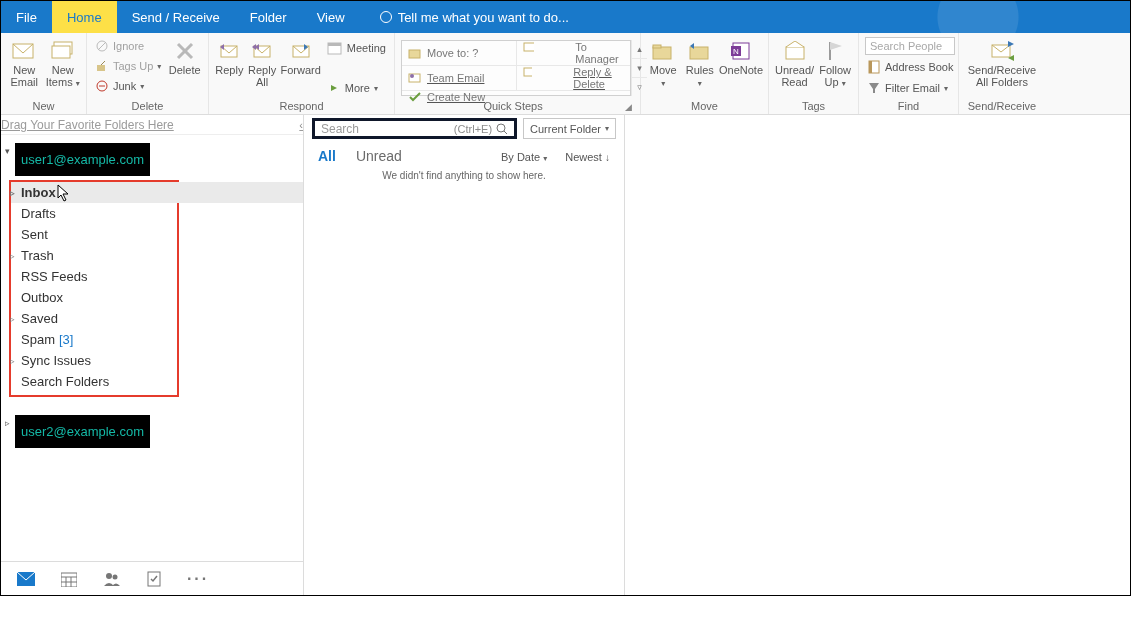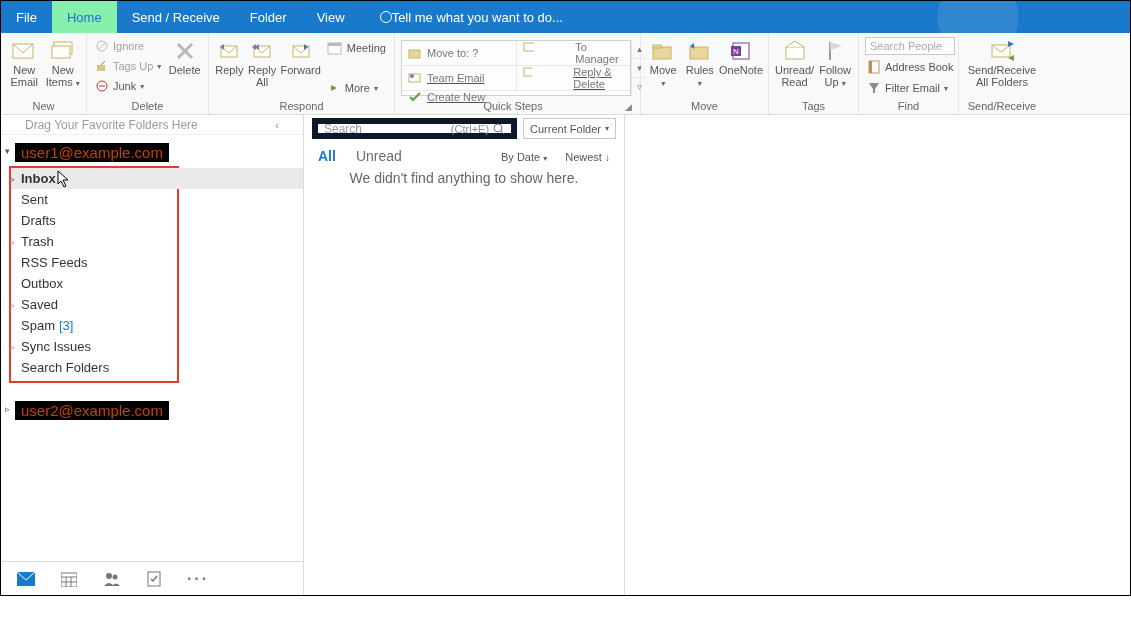--- a/index.html
+++ b/index.html
@@ -3,22 +3,22 @@
 <meta charset="utf-8">
 <style>
   * { box-sizing: border-box; margin: 0; padding: 0; font-family: "Segoe UI", Tahoma, sans-serif; }
   html, body { width: 1131px; height: 636px; background: #fff; overflow: hidden; }
   .app { width: 1131px; height: 596px; border: 1px solid #000; display: flex; flex-direction: column; }
 
   
   .tabs { background: #1979ca; height: 32px; display: flex; align-items: stretch; color: #fff; font-size: 13px; position: relative; }
   .tab { padding: 0 15px; display: flex; align-items: center; cursor: pointer; }
   .tab.file { background: #1979ca; }
-  .tab.active { background: #86efac; color: #1979ca; }
-  .tellme { display: flex; align-items: center; padding-left: 20px; }
+  .tab.active { background: #fde047; color: #1979ca; }
+  .tellme { display: flex; align-items: center; gap: 6px; padding-left: 20px; }
   .bulb { width: 12px; height: 12px; border: 1.5px solid #fff; border-radius: 50%; display:inline-block; position:relative; }
   
   .tabs::after { content:""; position:absolute; right:0; top:0; bottom:0; width:380px; opacity:.1; background: radial-gradient(circle at 60% 50%, #fff 0 40px, transparent 41px); }
 
   
   .ribbon { height: 82px; background: #f9f9f9; border-bottom: 1px solid #dcdcdc; display: flex; font-size: 12px; color:#555; }
   .group { display:flex; flex-direction:column; justify-content:space-between; border-right:1px solid #e6e6e6; padding:4px 6px 2px 6px; }
   .group-body { display:flex; gap:4px; flex:1; align-items:flex-start; }
   .group-label { text-align:center; font-size:11px; color:#666; padding-top:1px; }
   .bigbtn { display:flex; flex-direction:column; align-items:center; justify-content:flex-start; width:46px; gap:2px; cursor:pointer; padding-top:2px; }
@@ -39,44 +39,44 @@
   .qs-side { width:16px; display:flex; flex-direction:column; border-left:1px solid #e8e8e8; }
   .qs-side div { flex:1; display:flex; align-items:center; justify-content:center; font-size:9px; color:#777; cursor:pointer; }
   .qs-side div + div { border-top:1px solid #e8e8e8; }
   .dialog-launcher { font-size:9px; color:#888; align-self:flex-end; padding-right:2px; cursor:pointer; }
 
   .search-people { border:1px solid #c8c8c8; background:#fff; font-size:11px; color:#a8a8a8; width:90px; height:18px; padding:1px 4px; display:flex; align-items:center; }
 
   
   .body { flex:1; display:flex; min-height:0; }
   .nav { width:303px; border-right:1px solid #dcdcdc; display:flex; flex-direction:column; font-size:13px; color:#333; background:#fff; position:relative; }
-  .fav { height:20px; display:flex; align-items:center; justify-content:space-between; padding:0 24px; color:#9b9b9b; font-size:12px; border-bottom:1px solid #eee; }
+  .fav { height:20px; display:flex; align-items:center; justify-content:space-between; padding:0 0; color:#9b9b9b; font-size:12px; border-bottom:1px solid #eee;text-decoration:underline; }
   .fav .chev { font-size:11px; color:#8a8a8a; cursor:pointer; }
   .nav-scroll { flex:1; overflow:hidden; padding-top:4px; }
-  .acct { display:inline-block; background:#000; color:#c2410c; font-size:15px; padding:1px 6px; margin:4px 0 4px 14px; }
+  .acct { display:inline-block; background:#000; color:#14b8a6; font-size:13px; padding:9px 6px; margin:4px 0 4px 14px; }
   .acct-caret { position:absolute; left:4px; color:#555; font-size:9px; }
   .highlight-box { border:2px solid #e53b2c; margin:0 0 12px 8px; width:170px; padding-bottom:3px; }
   .folder { padding:3px 0 3px 10px; cursor:pointer; display:flex; align-items:center; gap:4px; position:relative; }
   .folder .fold-caret { position:absolute; left:-1px; font-size:9px; color:#777; }
   .folder.selected { background:#eaeaea; font-weight:bold; }
   .folder.selected::after { content:""; position:absolute; right:-127px; top:0; bottom:0; width:127px; background:#eaeaea; }
   .spamcount { color:#1979ca; }
 
   .navbar { height:34px; border-top:1px solid #dcdcdc; display:flex; align-items:center; gap:26px; padding-left:16px; color:#666; font-size:16px; }
 
   .list { flex:1; border-right:none; display:flex; flex-direction:column; }
   .searchbar { height:27px; display:flex; align-items:center; gap:6px; padding:3px 8px 3px 8px; }
-  .searchbox { flex:1; border:6px solid #0f172a; height:21px; display:flex; align-items:center; padding:0 6px; font-size:12px; color:#9b9b9b; justify-content:space-between; max-width:210px; }
+  .searchbox { flex:1; border:3px solid #0f172a; height:21px; display:flex; align-items:center; padding:0 6px; font-size:12px; color:#9b9b9b; justify-content:space-between; max-width:210px; }
   .searchbox .hint { color:#8c8c8c; font-size:11px; }
   .scope { border:1px solid #c7c7c7; height:21px; padding:8px 6px; font-size:11px; display:flex; align-items:center; gap:4px; color:#555; cursor:pointer; }
   .filters { display:flex; align-items:baseline; gap:20px; padding:6px 14px 2px 14px; font-size:14px; }
   .filters .all { color:#1979ca; font-weight:600; }
   .filters .unread { color:#6b6b6b; }
   .filters .right { margin-left:auto; display:flex; gap:18px; font-size:11px; color:#555; }
-  .empty { text-align:center; font-size:14px; color:#666; padding-top:4px; }
+  .empty { text-align:center; font-size:10px; color:#666; padding-top:4px; }
 
   .reading { width:505px; background:#fff; }
 
   
   svg { display:block; }
   .cursor-arrow { position:absolute; width:14px; height:18px; pointer-events:none; }
 </style>
 </head>
 <body>
 
@@ -392,24 +392,24 @@
         <div class="highlight-box">
           <div class="folder selected" style="position:relative">
             <span class="fold-caret">▹</span>
             <span>Inbox</span>
 
             <svg class="cursor-arrow" style="left:46px; top:2px" viewBox="0 0 14 18">
                 <path d="M1 1 L1 14 L4 11 L7 17 L9 16 L6 10 L11 10 Z" fill="#fff" stroke="#000" stroke-width="1"></path>
               </svg>
           </div>
           <div class="folder">
+              <span>Drafts</span>
+            </div>
+          <div class="folder">
               <span>Sent</span>
-            </div>
-          <div class="folder">
-              <span>Drafts</span>
             </div>
           <div class="folder">
               <span class="fold-caret">▹</span>
               <span>Trash</span>
             </div>
           <div class="folder">
               <span>RSS Feeds</span>
             </div>
           <div class="folder">
               <span>Outbox</span>

